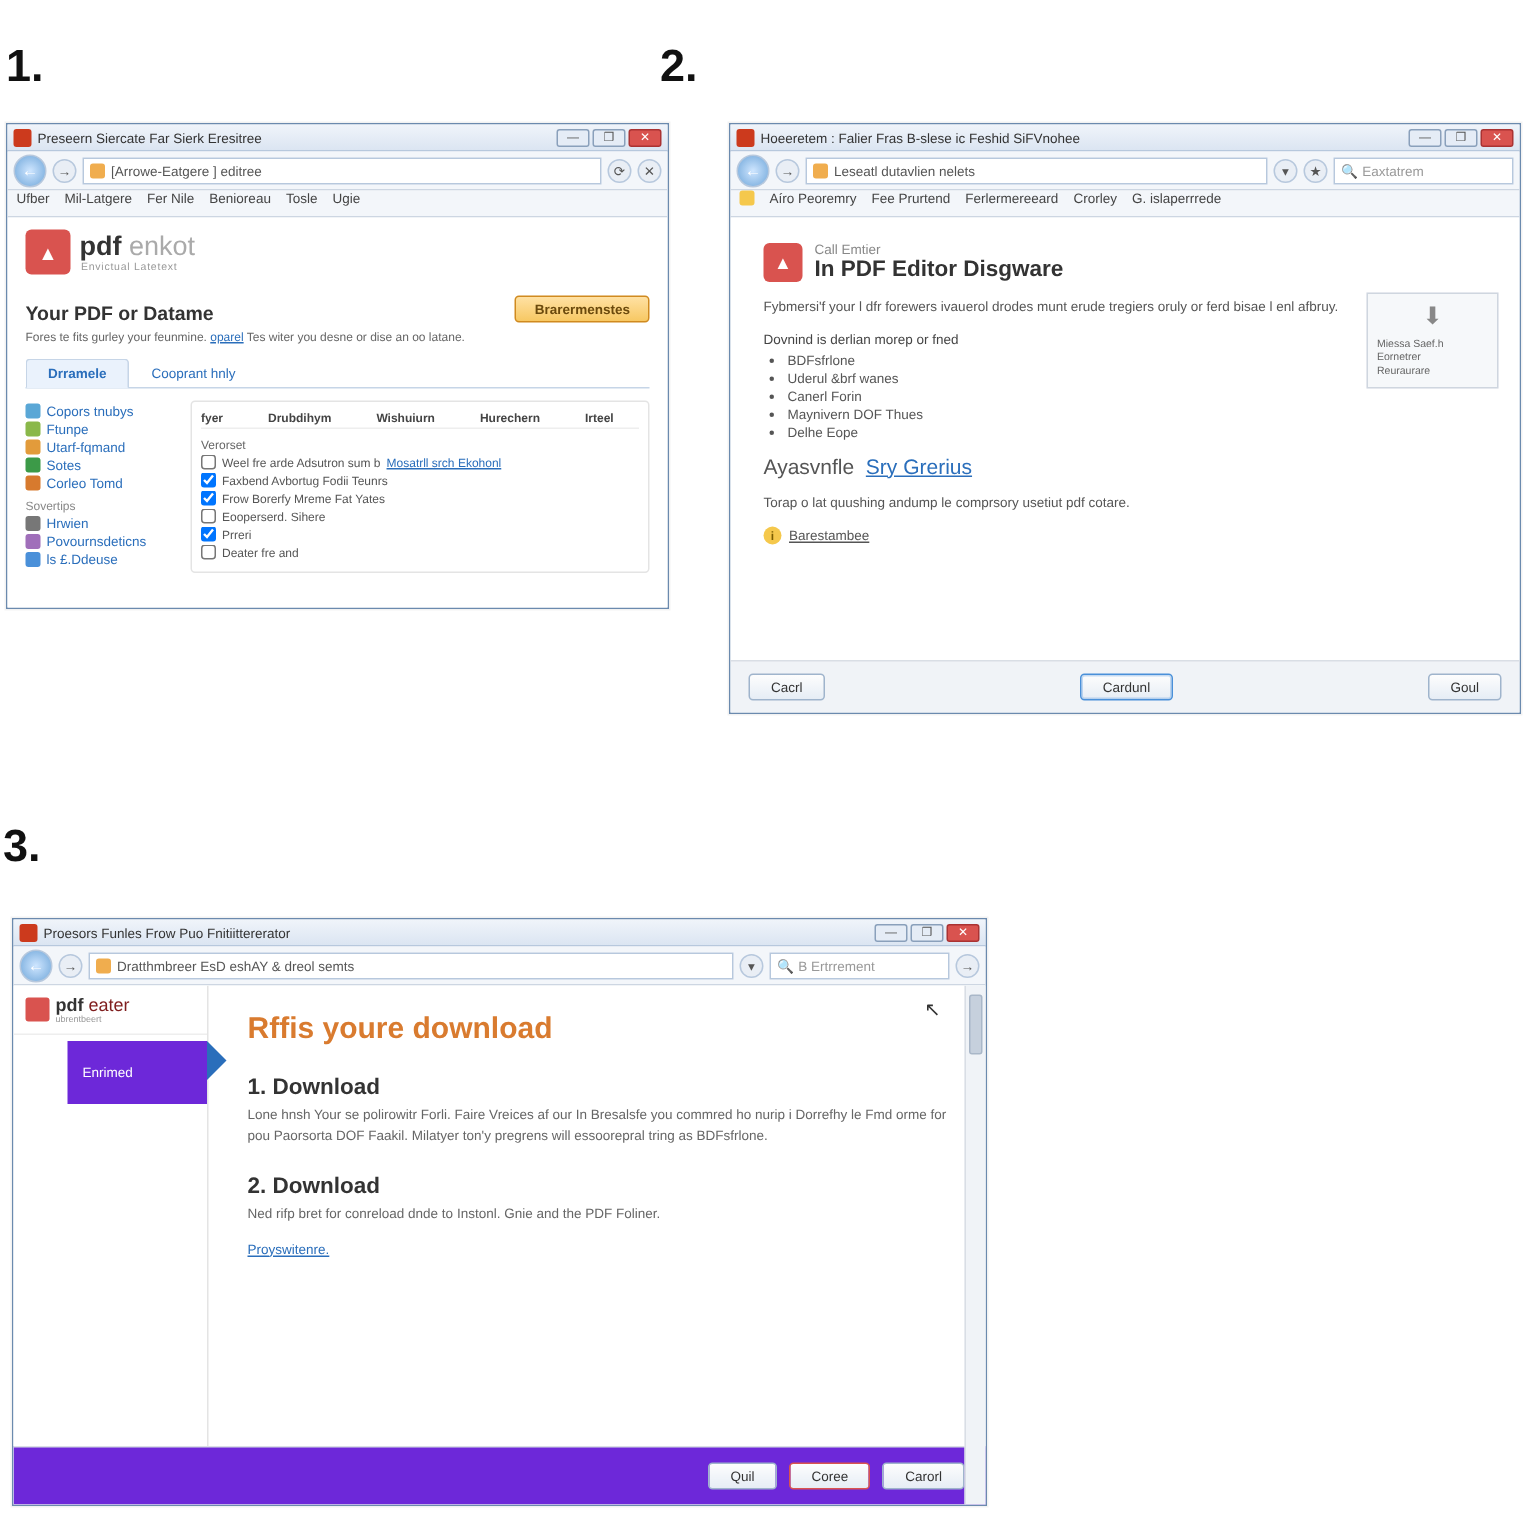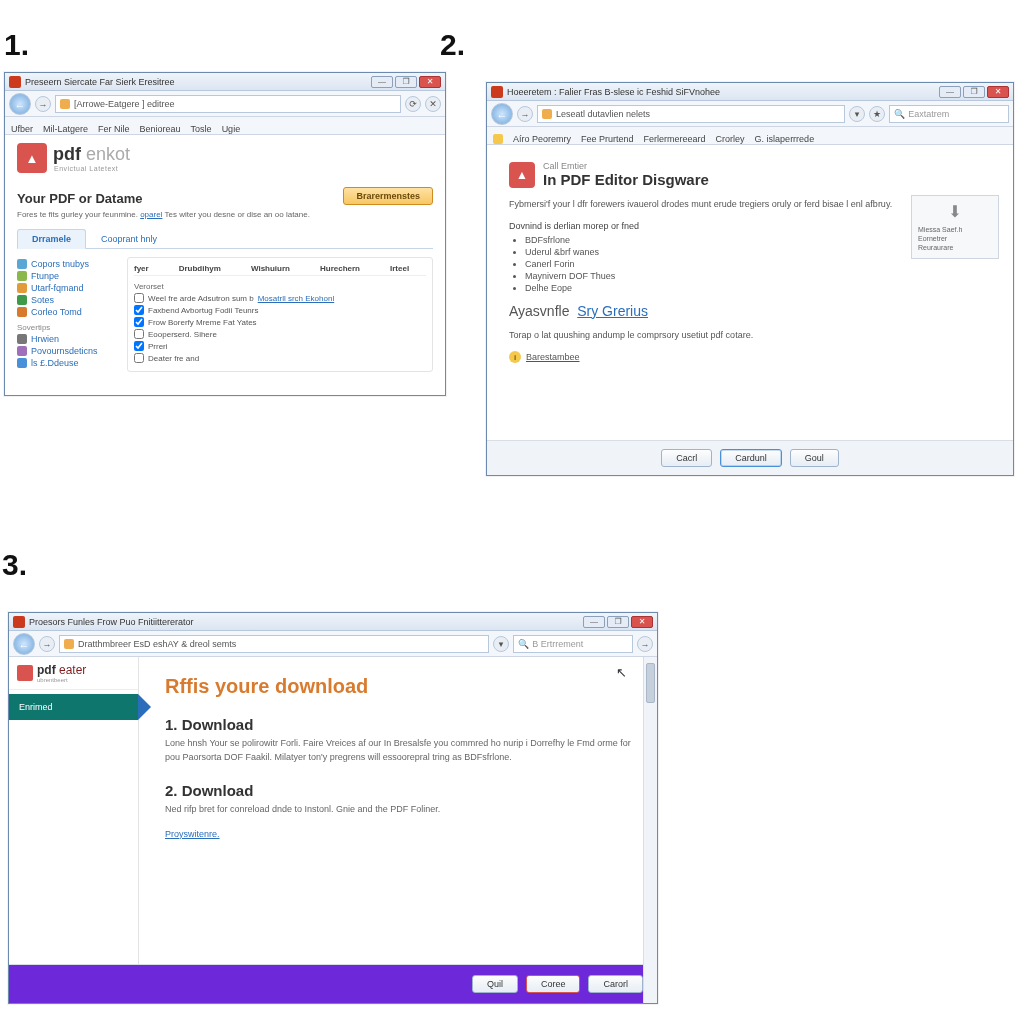--- a/index.html
+++ b/index.html
@@ -85,21 +85,21 @@
     width: 120px; height: 18px;
     border: 1px solid #b7c8dd; background:#fff;
     font-size:9px;padding:0 4px;color:#999;
     display:flex;align-items:center;gap:3px;
   }
   .search .mag { font-size:9px;color:#888; }
   .menubar {
     height: 18px;
     background: #f3f6fa;
     border-bottom: 1px solid #cdd6e2;
-    display:flex;align-items:flex-end;gap:10px;
+    display:flex;align-items:flex-start;gap:10px;
     padding:0 6px;font-size:9px;color:#444;
   }
   .menubar span { cursor:default; }
   .content { flex:1; background:#fff; overflow:hidden; position:relative;}
 
   
   .w1-header {
     padding:8px 12px;display:flex;align-items:center;gap:6px;
     border-bottom:1px solid #e0e0e0;
   }
@@ -160,38 +160,39 @@
   .w2-note { display:flex;align-items:center;gap:5px;font-size:9px;color:#555;}
   .w2-note .info { width:12px;height:12px;border-radius:50%;background:#f5c84c;display:flex;align-items:center;justify-content:center;color:#7a5c00;font-weight:bold;font-size:8px;}
   .w2-right-box {
     position:absolute; right:14px; top:50px;
     width:88px; border:1px solid #cfd6df;background:#f6f8fa;
     padding:6px;font-size:7px;color:#666;line-height:1.3;
   }
   .w2-right-box .arrow { text-align:center;font-size:16px;color:#888;margin-bottom:2px;}
   .w2-footer {
     border-top:1px solid #d9dee5;background:#f0f3f7;
-    padding:8px 12px;display:flex;justify-content:center;gap:8px;
+    padding:8px 12px;display:flex;justify-content:space-between;gap:8px;
   }
   .dlg-btn {
     padding:3px 14px;border:1px solid #9fb4cc;background:linear-gradient(#fdfdfd,#e6edf5);
     border-radius:3px;font-size:9px;color:#333;
   }
   .dlg-btn.default { border-color:#4a90d9; box-shadow:0 0 0 1px rgba(74,144,217,0.3) inset;}
 
   
   .w3-layout { display:flex;height:100%;}
   .w3-left { width:130px;background:#fff;border-right:1px solid #e4e4e4;}
   .w3-logo { padding:6px 8px;display:flex;align-items:center;gap:4px;border-bottom:1px solid #eee;}
   .w3-logo .mini-icon { width:16px;height:16px;background:#d9534f;border-radius:2px;}
   .w3-tab-arrow {
     margin-top:4px;
-    height:26px;background:#0f766e;color:#fff;font-size:9px;
+    height:42px;background:#6d28d9;color:#fff;font-size:9px;
     display:flex;align-items:center;padding-left:10px;
     position:relative;
+    margin-left:36px;
   }
   .w3-tab-arrow::after {
     content:"";position:absolute;right:-13px;top:0;
     border-top:13px solid transparent;border-bottom:13px solid transparent;
     border-left:13px solid #2a6ebb;
   }
   .w3-main { flex:1;padding:18px 26px;overflow:hidden;position:relative;}
   .w3-heading { font-size:20px;color:#d97b2f;font-weight:600;margin-bottom:18px;}
   .w3-step-title { font-size:15px;font-weight:600;color:#333;margin-bottom:4px;}
   .w3-step-text { font-size:9px;color:#666;line-height:1.5;margin-bottom:18px;}
@@ -205,21 +206,21 @@
   .dlg-btn.red-outline { border:1px solid #d9534f; }
   .cursor { position:absolute; font-size:13px; color:#333; pointer-events:none;}
 </style>
 </head>
 <body>
 
 <div class="step-num" style="left:4px;top:28px;">1.</div>
 <div class="step-num" style="left:440px;top:28px;">2.</div>
 <div class="step-num" style="left:2px;top:548px;">3.</div>
 
-<div class="window" style="left:4px; top:72px; width:442px; height:324px;">
+<div class="window" style="left:4px; top:82px; width:442px; height:324px;">
   <div class="titlebar">
     <div class="icon-slot"></div>
     <div class="titlebar-text">Preseern Siercate Far Sierk Eresitree</div>
     <div class="win-btns">
       <div class="win-btn">—</div>
       <div class="win-btn">❐</div>
       <div class="win-btn close">✕</div>
     </div>
   </div>
   <div class="navbar">

